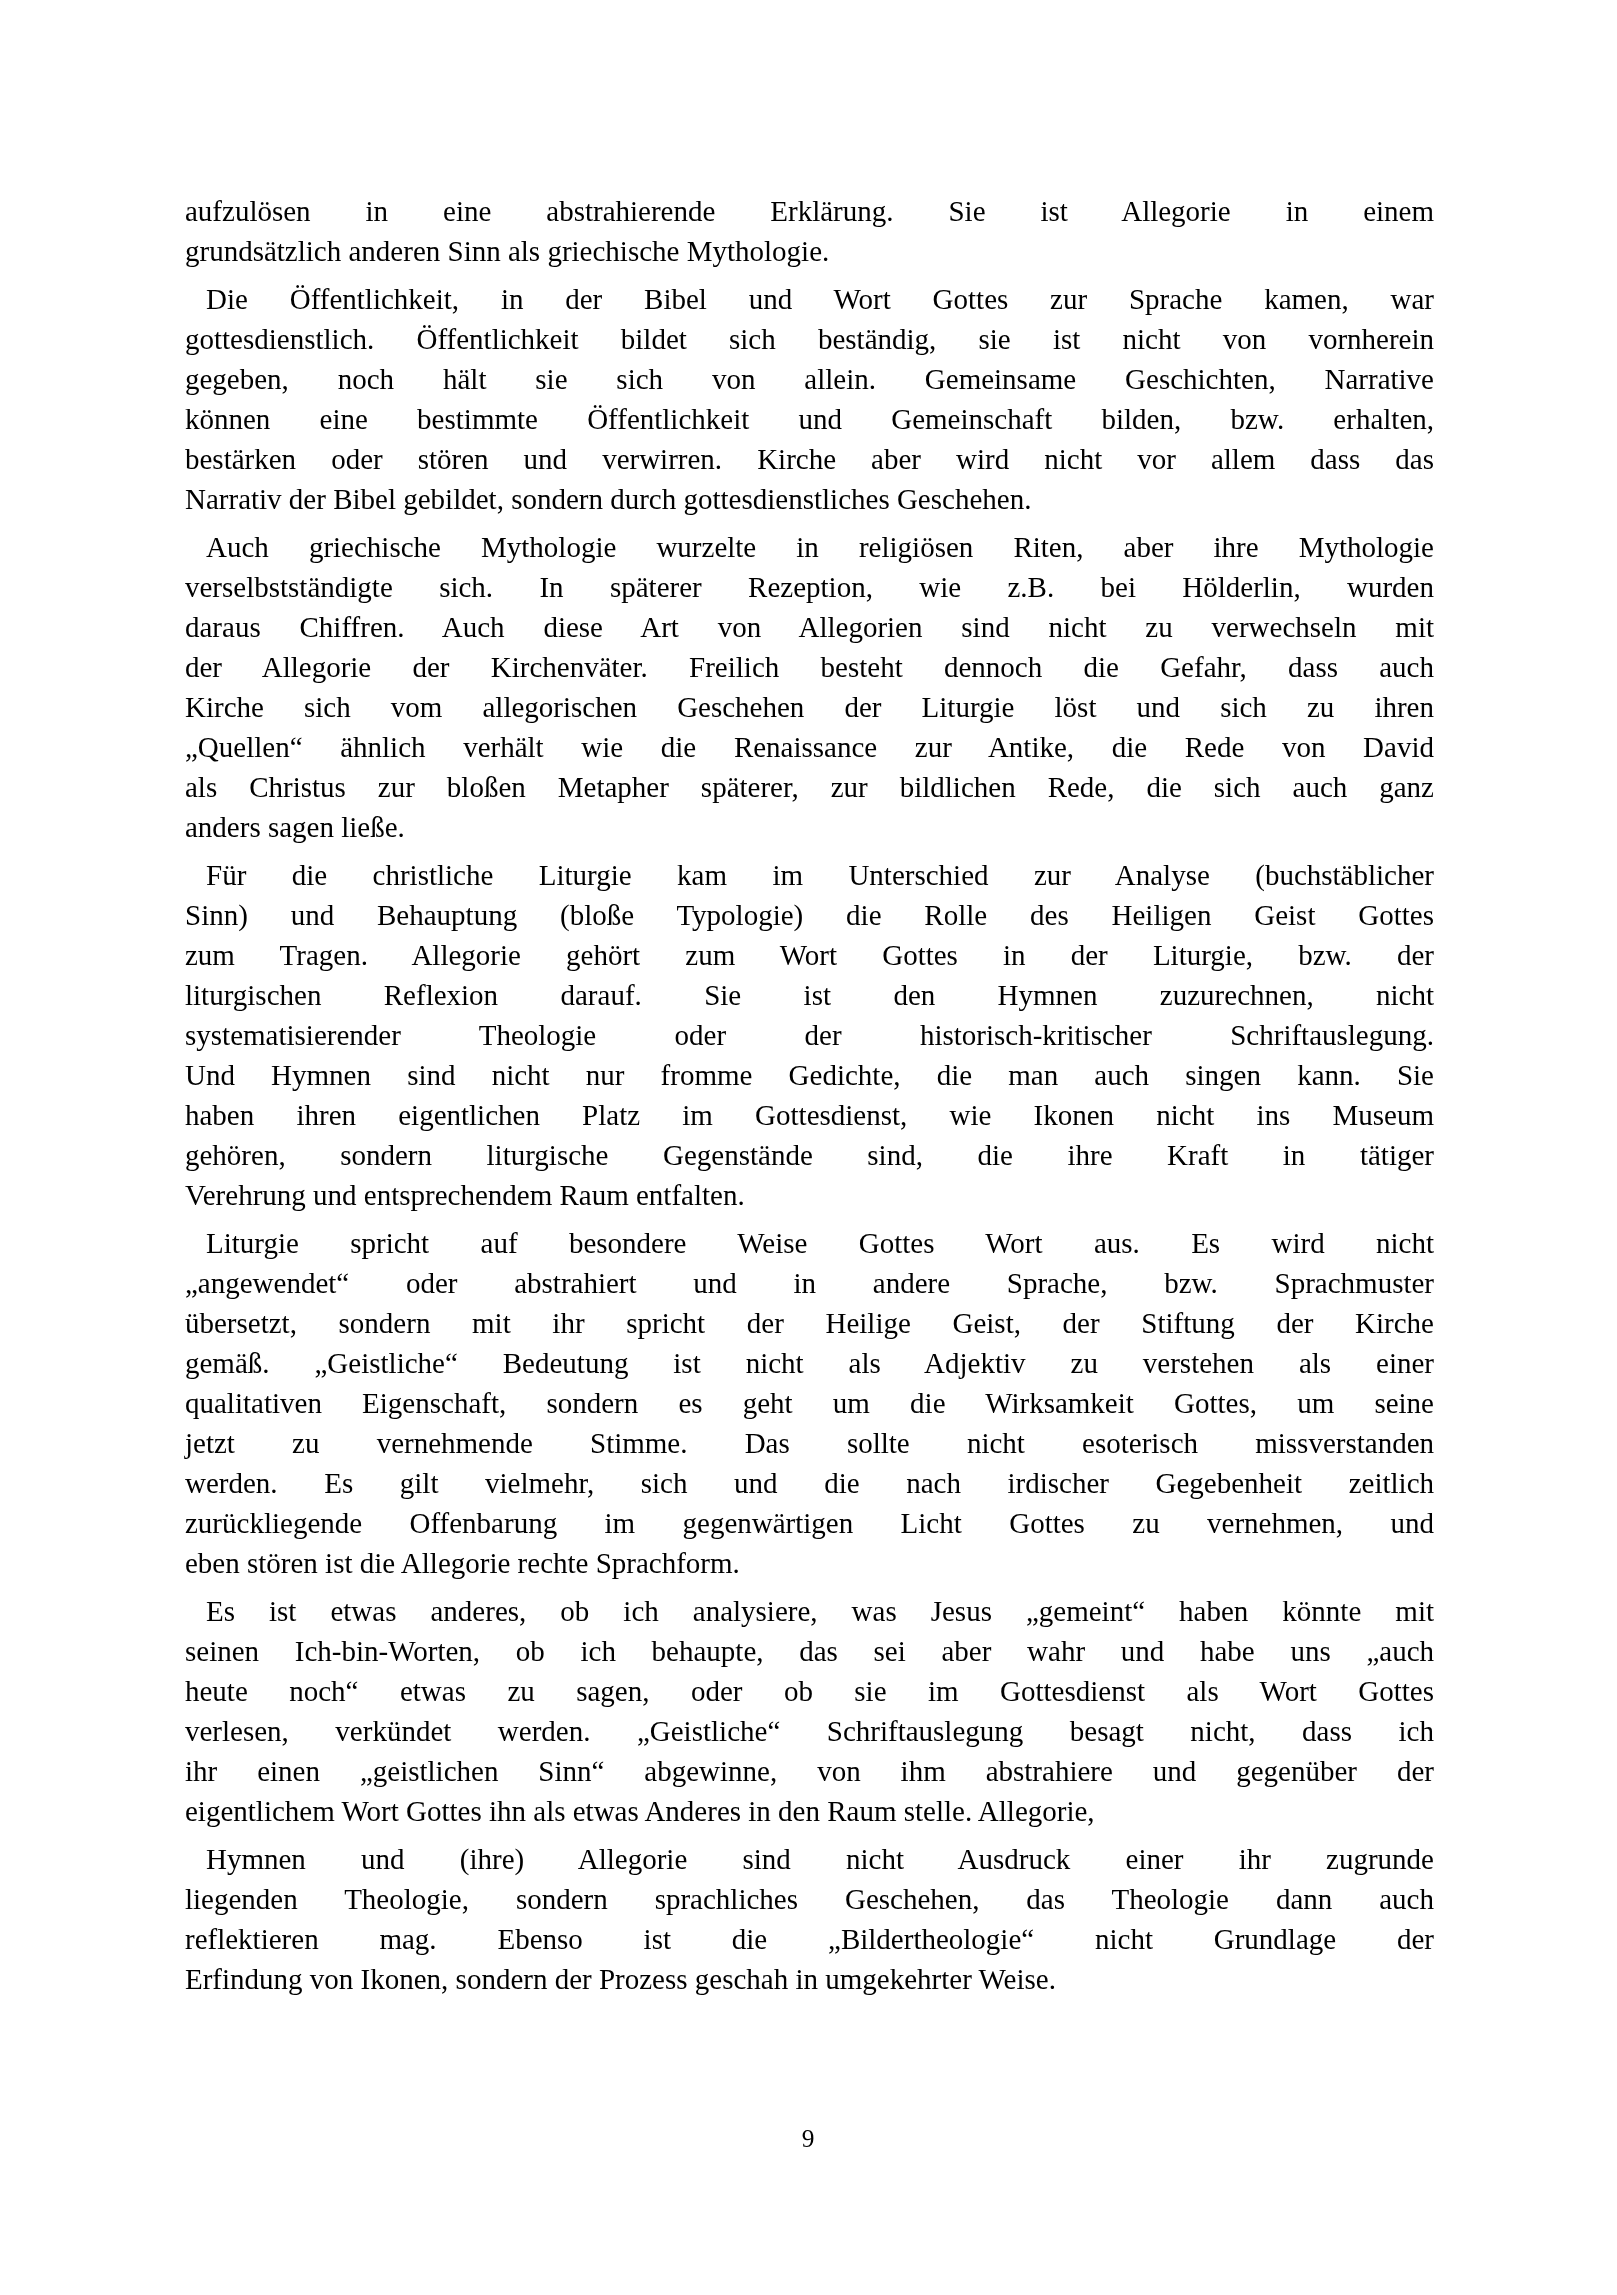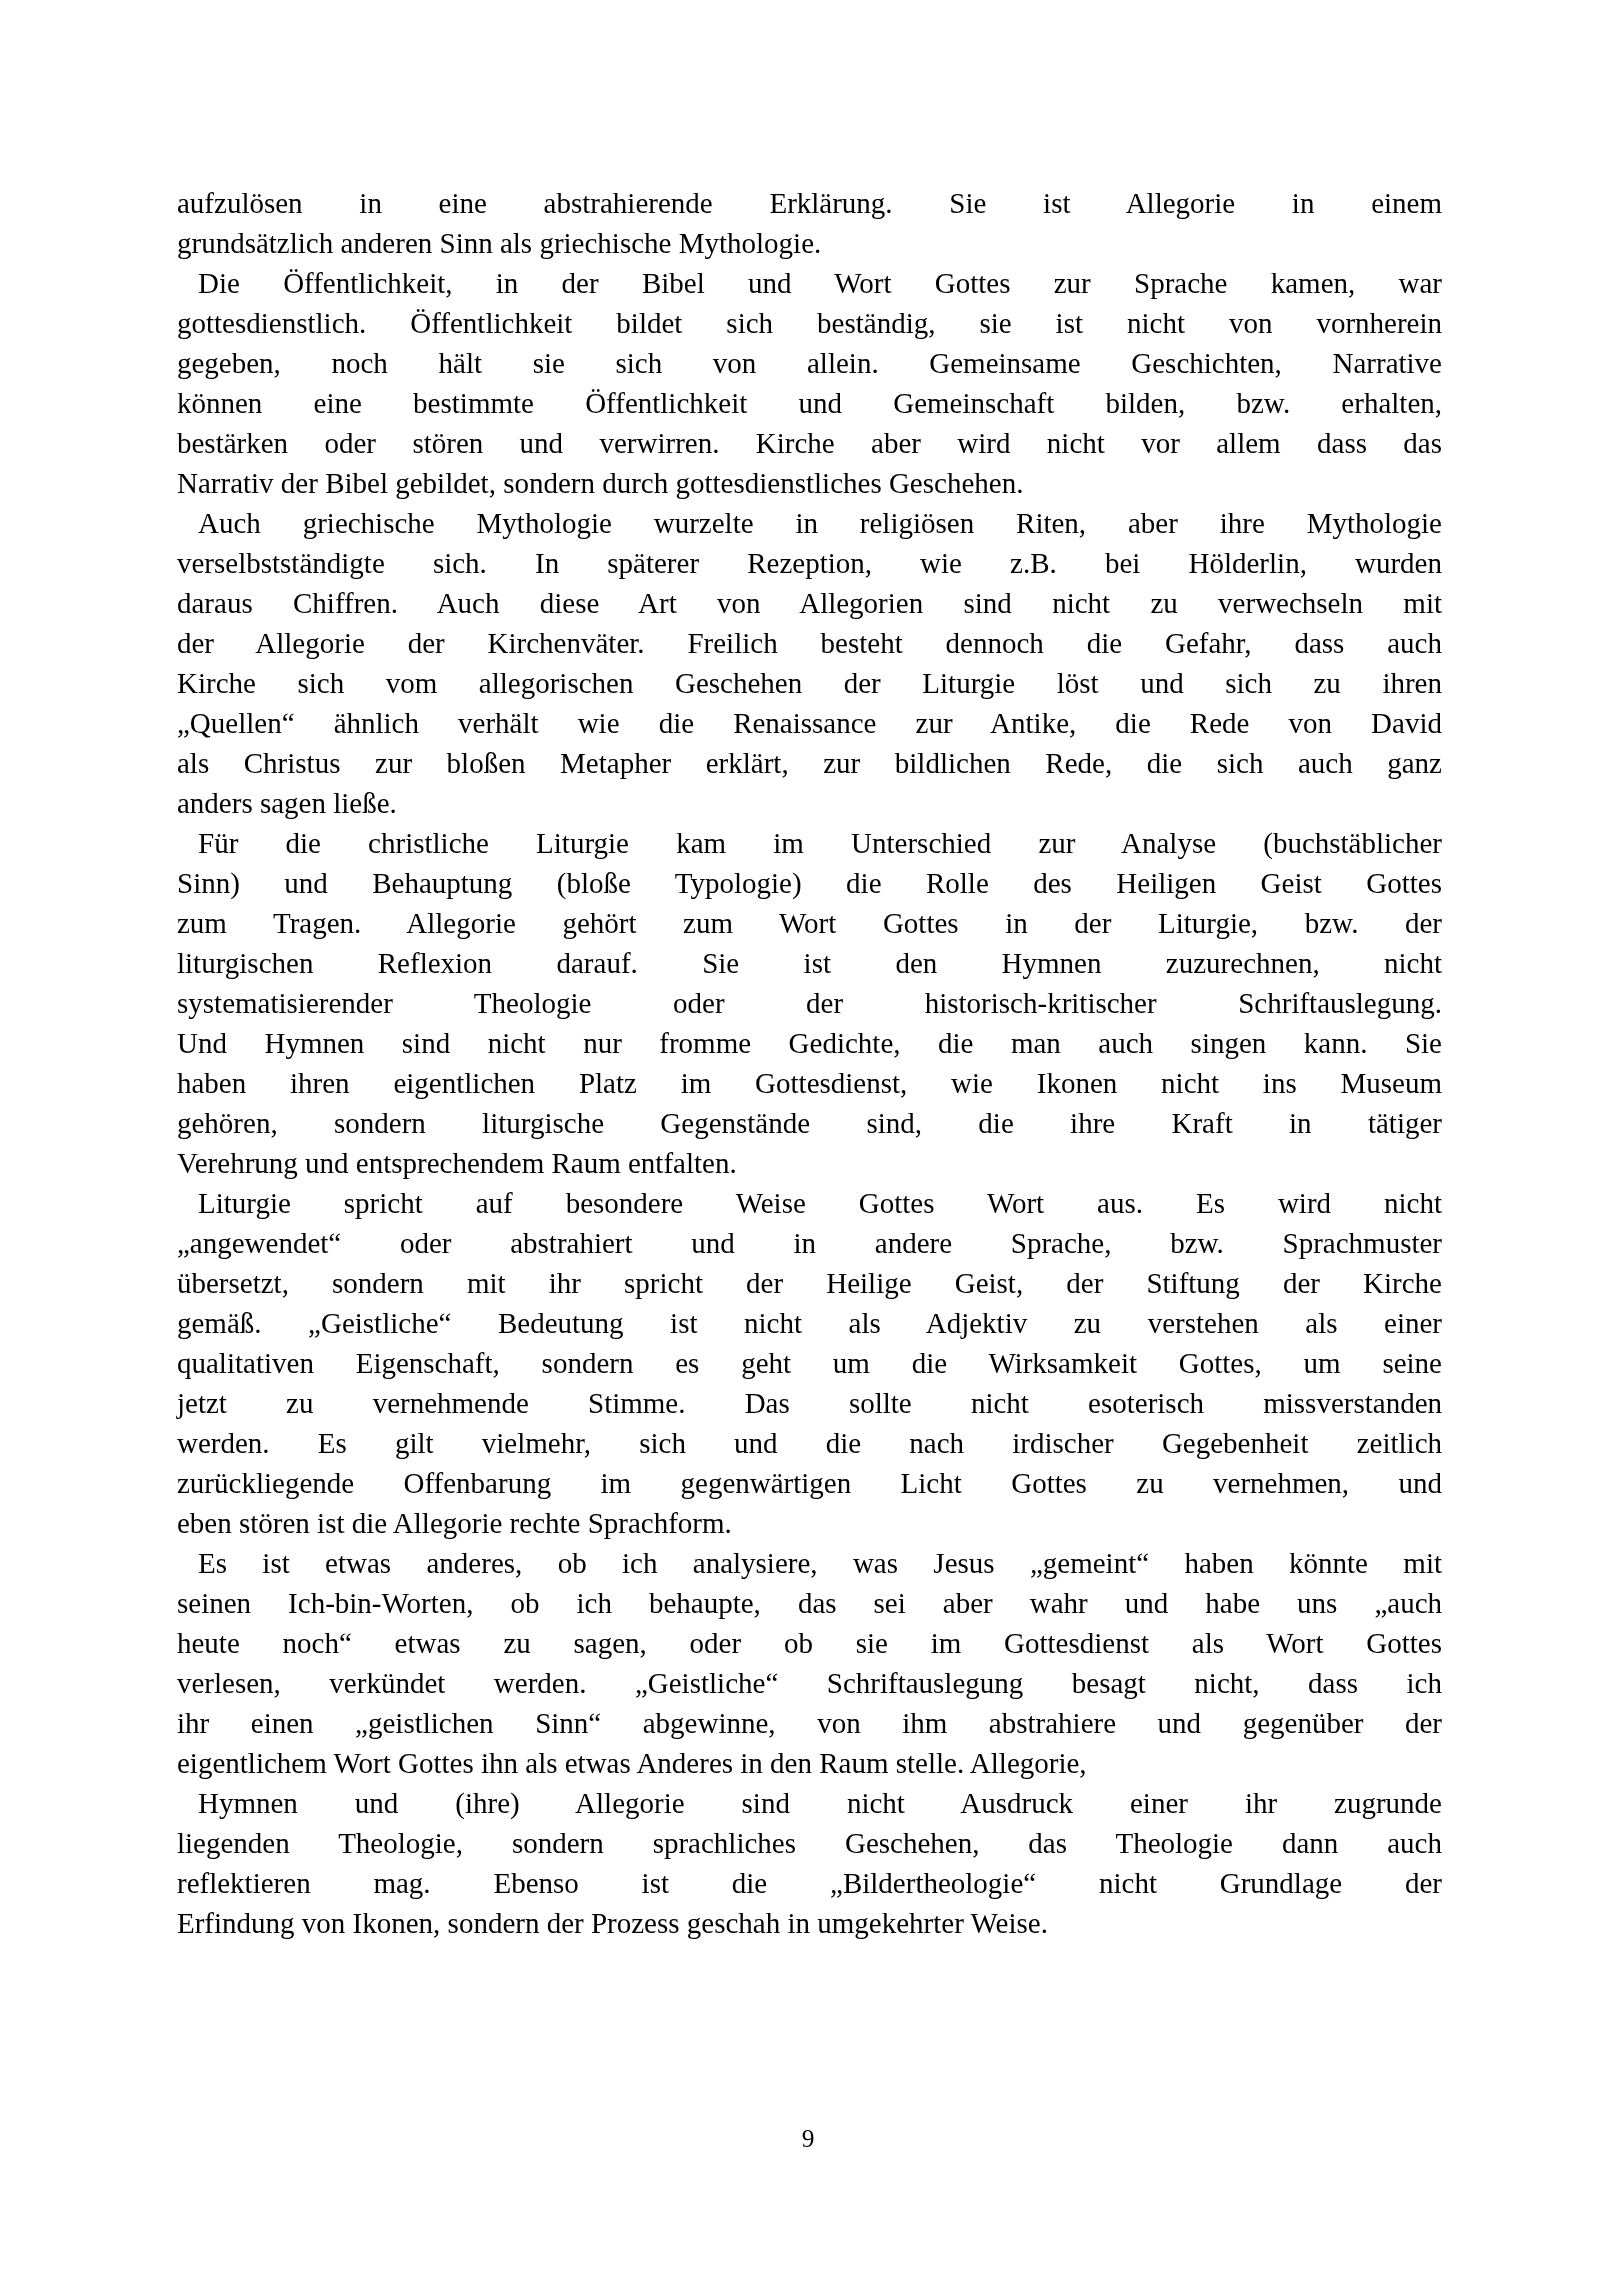--- a/index.html
+++ b/index.html
@@ -24,21 +24,21 @@
     position: absolute;
     left: 177px;
     right: 176px;
     top: 0;
     padding-top: 183px;
     font-size: 29px;
     line-height: 40px;
     color: #000000;
   }
   .paragraph {
-    margin: 0;
+    margin: 8px;
     padding: 0;
   }
   .line {
     text-align: justify;
     text-align-last: justify;
     white-space: normal;
   }
   .line.last {
     text-align-last: left;
   }
@@ -73,21 +73,21 @@
         <div class="line">bestärken oder stören und verwirren. Kirche aber wird nicht vor allem dass das</div>
         <div class="line last">Narrativ der Bibel gebildet, sondern durch gottesdienstliches Geschehen.</div>
       </div>
       <div class="paragraph indent">
         <div class="line first">Auch griechische Mythologie wurzelte in religiösen Riten, aber ihre Mythologie</div>
         <div class="line">verselbstständigte sich. In späterer Rezeption, wie z.B. bei Hölderlin, wurden</div>
         <div class="line">daraus Chiffren. Auch diese Art von Allegorien sind nicht zu verwechseln mit</div>
         <div class="line">der Allegorie der Kirchenväter. Freilich besteht dennoch die Gefahr, dass auch</div>
         <div class="line">Kirche sich vom allegorischen Geschehen der Liturgie löst und sich zu ihren</div>
         <div class="line">„Quellen“ ähnlich verhält wie die Renaissance zur Antike, die Rede von David</div>
-        <div class="line">als Christus zur bloßen Metapher erklärt, zur bildlichen Rede, die sich auch ganz</div>
+        <div class="line">als Christus zur bloßen Metapher späterer, zur bildlichen Rede, die sich auch ganz</div>
         <div class="line last">anders sagen ließe.</div>
       </div>
       <div class="paragraph indent">
         <div class="line first">Für die christliche Liturgie kam im Unterschied zur Analyse (buchstäblicher</div>
         <div class="line">Sinn) und Behauptung (bloße Typologie) die Rolle des Heiligen Geist Gottes</div>
         <div class="line">zum Tragen. Allegorie gehört zum Wort Gottes in der Liturgie, bzw. der</div>
         <div class="line">liturgischen Reflexion darauf. Sie ist den Hymnen zuzurechnen, nicht</div>
         <div class="line">systematisierender Theologie oder der historisch-kritischer Schriftauslegung.</div>
         <div class="line">Und Hymnen sind nicht nur fromme Gedichte, die man auch singen kann. Sie</div>
         <div class="line">haben ihren eigentlichen Platz im Gottesdienst, wie Ikonen nicht ins Museum</div>

